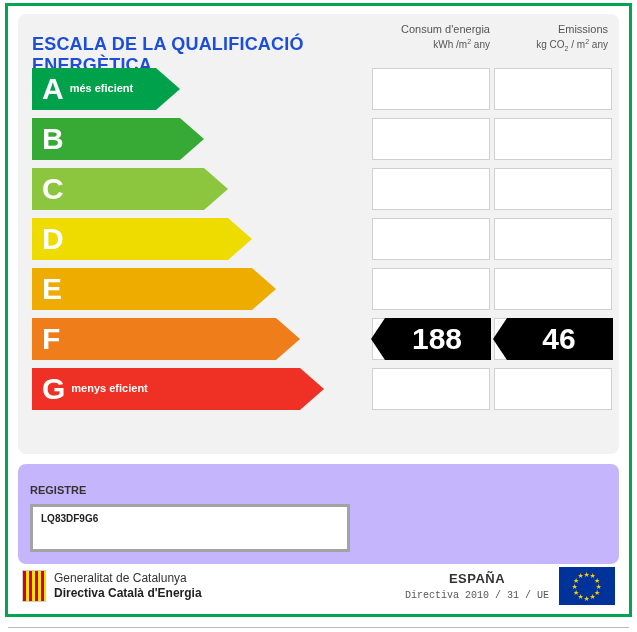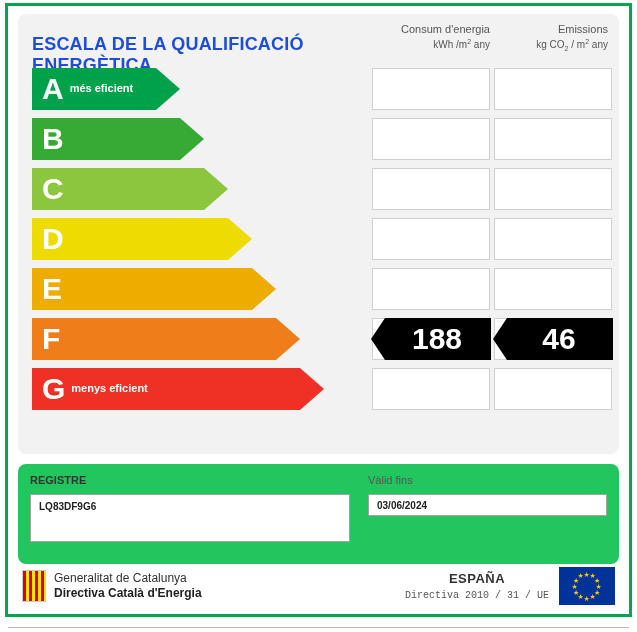--- a/index.html
+++ b/index.html
@@ -126,40 +126,41 @@
     align-items: center;
     justify-content: center;
     padding-left: 12px;
     box-sizing: border-box;
     background: #000000;
     clip-path: polygon(0% 50%, 14px 0%, 100% 0%, 100% 100%, 14px 100%);
   }
 
   
   .registry-panel {
-    background: #22c55e;
+    background: #c4b5fd;
     border-radius: 8px;
     margin-top: 10px;
     padding: 10px 12px 12px 12px;
     box-sizing: border-box;
     height: 100px;
     display: flex;
+    align-items: flex-end;
   }
   .reg-left { flex: 0 0 320px; }
   .reg-right { flex: 1; padding-left: 18px;}
   .reg-label {
     font-size: 11px;
     font-weight: bold;
     color: #333333;
     margin-bottom: 8px;
   }
   .reg-label.normal { font-weight: normal; color: #555; }
   .reg-box {
     background: #ffffff;
-    border: 1px solid #a3a3a3;
+    border: 3px solid #a3a3a3;
     height: 48px;
     box-sizing: border-box;
     padding: 6px 8px;
     font-size: 10px;
     font-weight: bold;
     color: #222;
   }
   .reg-box.small {
     height: 22px;
     padding: 4px 8px;
@@ -323,24 +324,20 @@
             <div class="cell"></div>
             <div class="cell"></div>
           </div>
         </div>
     </div>
 
     <div class="registry-panel">
       <div class="reg-left">
         <div class="reg-label">REGISTRE</div>
         <div class="reg-box">LQ83DF9G6</div>
-      </div>
-      <div class="reg-right">
-        <div class="reg-label normal">Vàlid fins</div>
-        <div class="reg-box small">03/06/2024</div>
       </div>
     </div>
 
     <div class="footer">
       <div class="gencat">
         <div class="gencat-logo"></div>
         <div class="gencat-text">
           <div class="t1">Generalitat de Catalunya</div>
           <div class="t2">Directiva Català d'Energia</div>
         </div>

